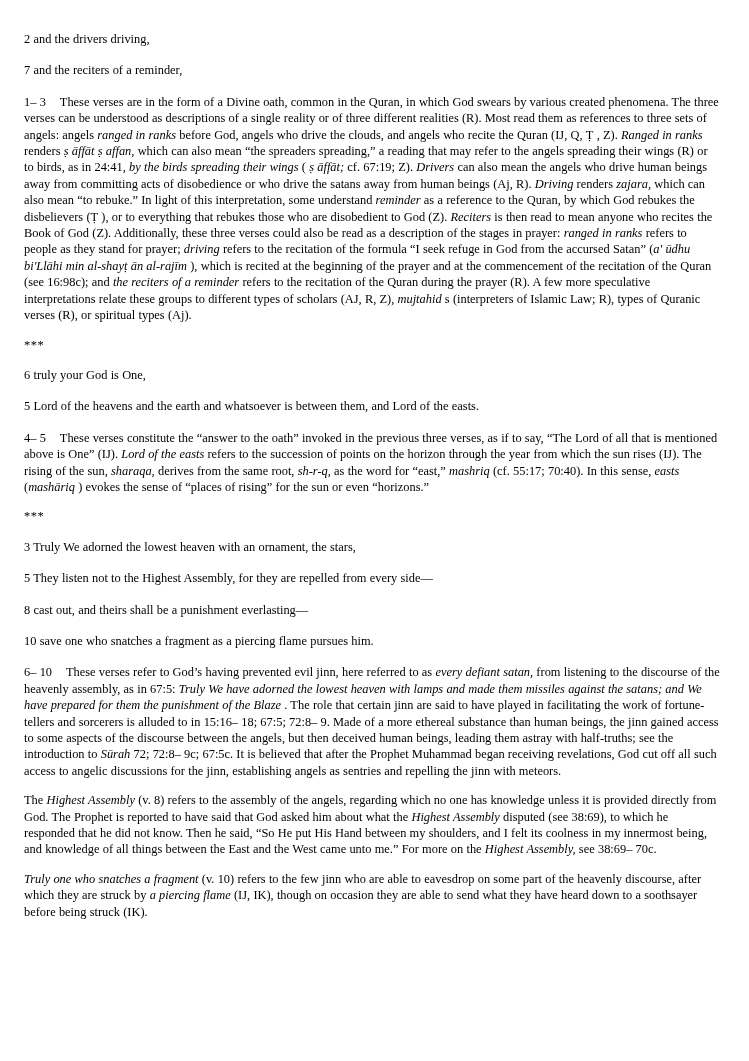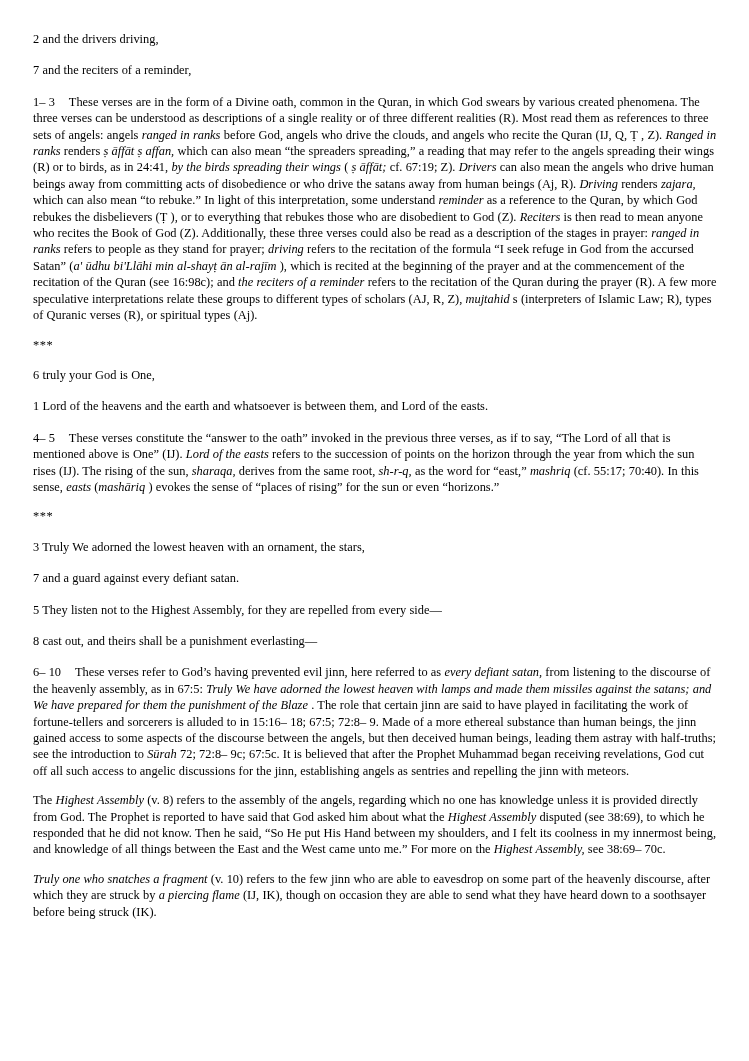--- a/index.html
+++ b/index.html
@@ -10,21 +10,21 @@
   body {
     font-family: "Liberation Serif", "DejaVu Serif", serif;
     color: #000000;
   }
   .page {
     position: relative;
     width: 749px;
     height: 1061px;
     background: #ffffff;
     box-sizing: border-box;
-    padding: 31px 29px 0 33px;
+    padding: 31px 29px 0 24px;
     overflow: hidden;
   }
   .block {
     font-size: 12.4px;
     line-height: 16.4px;
     text-align: left;
     margin: 0 0 14px 0;
     word-spacing: 0.15px;
   }
   .verse {
@@ -58,36 +58,36 @@
   <p class="block verse">7 and the reciters of a reminder,</p>
 
   <p class="block commentary">
     <span>1– 3</span><span class="gap-lead"></span>These verses are in the form of a Divine oath, common in the Quran, in which God swears by various created phenomena. The three verses can be understood as descriptions of a single reality or of three different realities (R). Most read them as references to three sets of angels: angels <span class="it">ranged in ranks</span> before God, angels who drive the clouds, and angels who recite the Quran (IJ, Q, Ṭ , Z). <span class="it">Ranged in ranks</span> renders <span class="it">ṣ āffāt ṣ affan,</span> which can also mean “the spreaders spreading,” a reading that may refer to the angels spreading their wings (R) or to birds, as in 24:41, <span class="it">by the birds spreading their wings</span> ( <span class="it">ṣ āffāt;</span> cf. 67:19; Z). <span class="it">Drivers</span> can also mean the angels who drive human beings away from committing acts of disobedience or who drive the satans away from human beings (Aj, R). <span class="it">Driving</span> renders <span class="it">zajara,</span> which can also mean “to rebuke.” In light of this interpretation, some understand <span class="it">reminder</span> as a reference to the Quran, by which God rebukes the disbelievers (Ṭ ), or to everything that rebukes those who are disobedient to God (Z). <span class="it">Reciters</span> is then read to mean anyone who recites the Book of God (Z). Additionally, these three verses could also be read as a description of the stages in prayer: <span class="it">ranged in ranks</span> refers to people as they stand for prayer; <span class="it">driving</span> refers to the recitation of the formula “I seek refuge in God from the accursed Satan” (<span class="it">a' ūdhu bi'Llāhi min al-shayṭ ān al-rajīm</span> ), which is recited at the beginning of the prayer and at the commencement of the recitation of the Quran (see 16:98c); and <span class="it">the reciters of a reminder</span> refers to the recitation of the Quran during the prayer (R). A few more speculative interpretations relate these groups to different types of scholars (AJ, R, Z), <span class="it">mujtahid</span> s (interpreters of Islamic Law; R), types of Quranic verses (R), or spiritual types (Aj).
   </p>
 
   <p class="sep">***</p>
 
   <p class="block verse">6 truly your God is One,</p>
 
-  <p class="block verse">1 Lord of the heavens and the earth and whatsoever is between them, and Lord of the easts.</p>
+  <p class="block verse">5 Lord of the heavens and the earth and whatsoever is between them, and Lord of the easts.</p>
 
   <p class="block commentary">
     <span>4– 5</span><span class="gap-lead"></span>These verses constitute the “answer to the oath” invoked in the previous three verses, as if to say, “The Lord of all that is mentioned above is One” (IJ). <span class="it">Lord of the easts</span> refers to the succession of points on the horizon through the year from which the sun rises (IJ). The rising of the sun, <span class="it">sharaqa,</span> derives from the same root, <span class="it">sh-r-q,</span> as the word for “east,” <span class="it">mashriq</span> (cf. 55:17; 70:40). In this sense, <span class="it">easts</span> (<span class="it">mashāriq</span> ) evokes the sense of “places of rising” for the sun or even “horizons.”
   </p>
 
   <p class="sep">***</p>
 
   <p class="block verse">3 Truly We adorned the lowest heaven with an ornament, the stars,</p>
 
-  <p class="block verse">7 and a guard against every defiant satan.</p>
 
   <p class="block verse">5 They listen not to the Highest Assembly, for they are repelled from every side—</p>
 
   <p class="block verse">8 cast out, and theirs shall be a punishment everlasting—</p>
 
+  <p class="block verse">10 save one who snatches a fragment as a piercing flame pursues him.</p>
 
   <p class="block commentary">
     <span>6– 10</span><span class="gap-lead"></span>These verses refer to God’s having prevented evil jinn, here referred to as <span class="it">every defiant satan,</span> from listening to the discourse of the heavenly assembly, as in 67:5: <span class="it">Truly We have adorned the lowest heaven with lamps and made them missiles against the satans; and We have prepared for them the punishment of the Blaze</span> . The role that certain jinn are said to have played in facilitating the work of fortune-tellers and sorcerers is alluded to in 15:16– 18; 67:5; 72:8– 9. Made of a more ethereal substance than human beings, the jinn gained access to some aspects of the discourse between the angels, but then deceived human beings, leading them astray with half-truths; see the introduction to <span class="it">Sūrah</span> 72; 72:8– 9c; 67:5c. It is believed that after the Prophet Muhammad began receiving revelations, God cut off all such access to angelic discussions for the jinn, establishing angels as sentries and repelling the jinn with meteors.
   </p>
 
   <p class="block commentary">
     The <span class="it">Highest Assembly</span> (v. 8) refers to the assembly of the angels, regarding which no one has knowledge unless it is provided directly from God. The Prophet is reported to have said that God asked him about what the <span class="it">Highest Assembly</span> disputed (see 38:69), to which he responded that he did not know. Then he said, “So He put His Hand between my shoulders, and I felt its coolness in my innermost being, and knowledge of all things between the East and the West came unto me.” For more on the <span class="it">Highest Assembly,</span> see 38:69– 70c.
   </p>
 
   <p class="block commentary">

